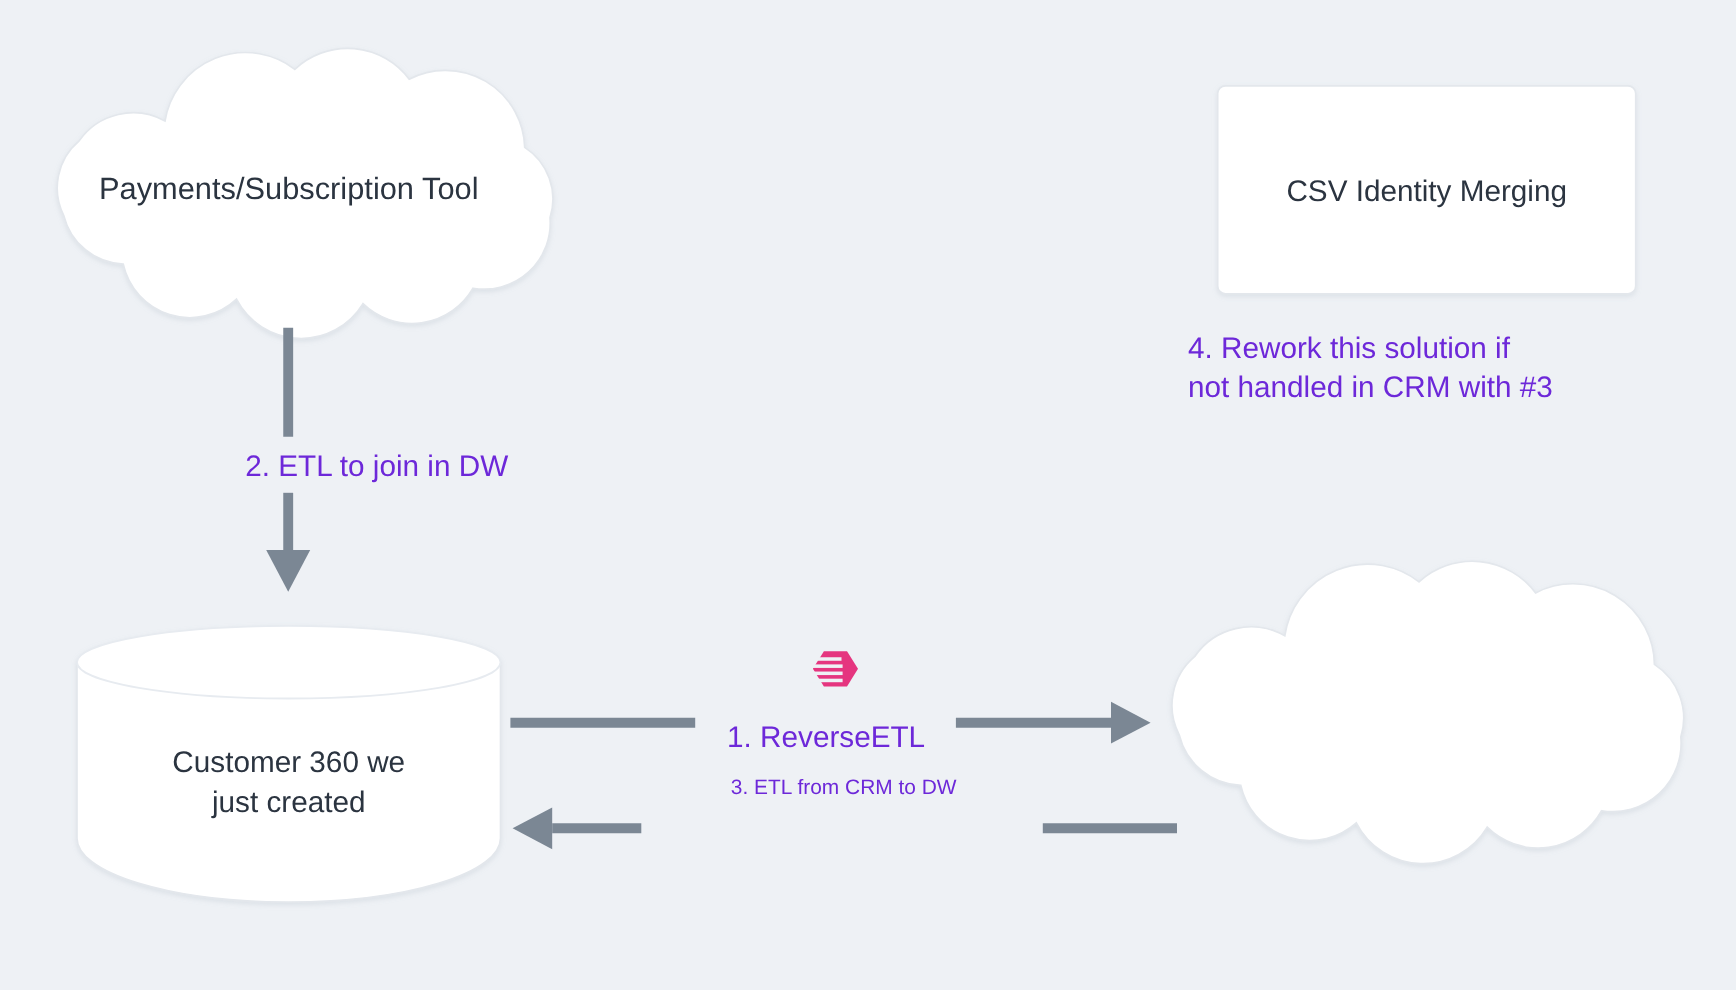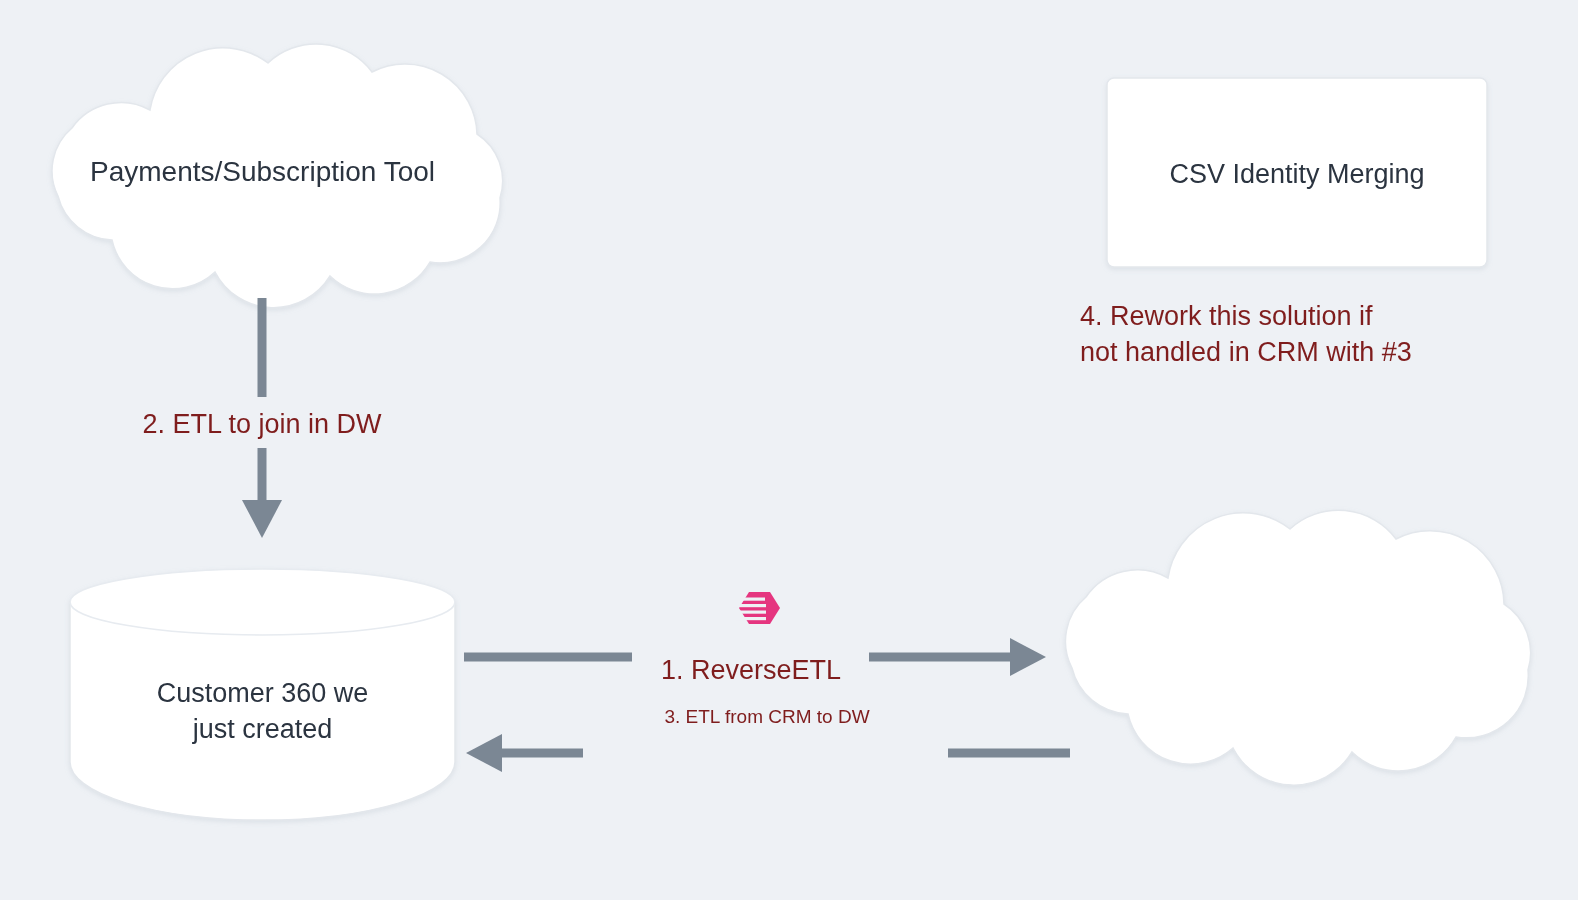--- a/index.html
+++ b/index.html
@@ -22,21 +22,21 @@
   .node-label {
     position: absolute;
     color: #2b3440;
     text-align: center;
     line-height: 1.32;
     white-space: pre-line;
     pointer-events: none;
   }
   .edge-label {
     position: absolute;
-    color: #7f1d1d;
+    color: #6d28d9;
     text-align: center;
     line-height: 1.35;
     white-space: pre-line;
   }
   svg.layer {
     position: absolute;
     left: 0;
     top: 0;
     width: 1578px;
     height: 900px;
@@ -138,21 +138,21 @@
   </svg>
 
   <div class="node-label" style="left:1117px; top:157px; width:360px; font-size:27px;">CSV Identity Merging</div>
 
   <div class="node-label" style="left:30px; top:154px; width:465px; font-size:28px;">Payments/Subscription Tool</div>
 
   <div class="node-label" style="left:85px; top:676px; width:355px; font-size:27px;">Customer 360 we
 just created</div>
 
 
-  <div class="edge-label" style="left:62px; top:406px; width:400px; font-size:27px;">2. ETL to join in DW</div>
+  <div class="edge-label" style="left:62px; top:406px; width:400px; font-size:27px;text-align:right;">2. ETL to join in DW</div>
 
   <div class="edge-label" style="left:620px; top:652px; width:262px; font-size:27px;">1. ReverseETL</div>
 
   <div class="edge-label" style="left:570px; top:704px; width:394px; font-size:19px;">3. ETL from CRM to DW</div>
 
   <div class="edge-label" style="left:1080px; top:298px; width:424px; font-size:27px; text-align:left;">4. Rework this solution if
 not handled in CRM with #3</div>
 
 </div>
 

